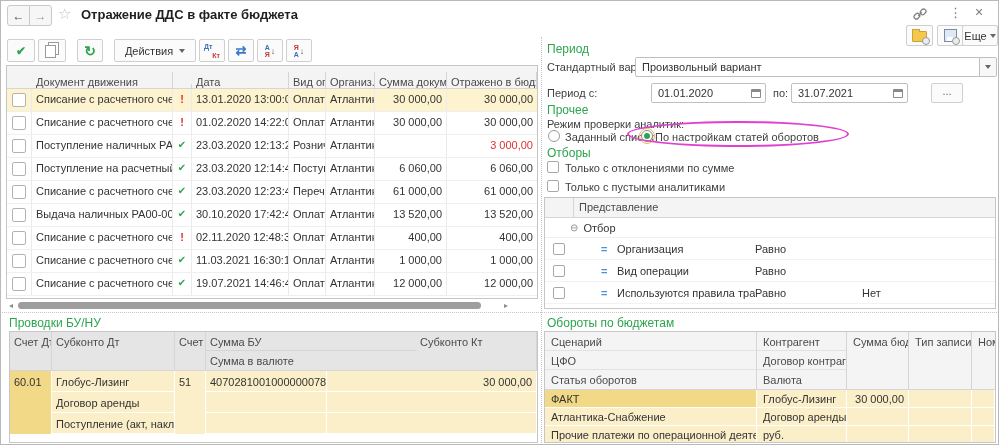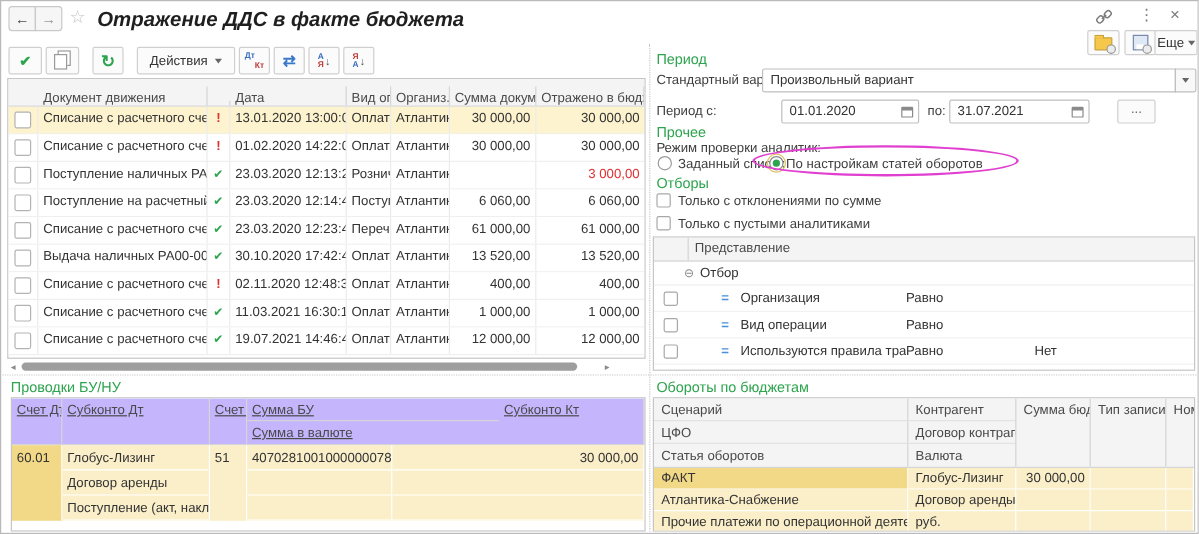--- a/index.html
+++ b/index.html
@@ -6,21 +6,21 @@
   .window{position:relative;width:999px;height:445px;background:#fff;border:1px solid #b9b9b9;
     box-sizing:border-box;font-family:"Liberation Sans",sans-serif;font-size:11px;color:#333;overflow:hidden;}
 
   
   .navpair{position:absolute;left:6px;top:4px;display:flex;}
   .navbtn{width:21px;height:19px;border:1px solid #c9c9c9;background:#f6f6f6;display:flex;align-items:center;
     justify-content:center;font-size:12px;color:#4a4a4a;cursor:default;}
   .navbtn.first{border-radius:3px 0 0 3px;}
   .navbtn.second{border-radius:0 3px 3px 0;margin-left:-1px;color:#9a9a9a;}
   .star{position:absolute;left:57px;top:4px;font-size:15px;color:#c4c4c4;}
-  .wtitle{position:absolute;left:80px;top:6px;font-size:17px;font-weight:bold;color:#1f1f1f;font-style:italic;}
+  .wtitle{position:absolute;left:80px;top:6px;font-size:13px;font-weight:bold;color:#1f1f1f;}
   .tb-ico{position:absolute;top:4px;color:#7a7a7a;font-size:13px;line-height:15px;}
   .ico-link{left:912px;top:6px;}
   .ico-dots{left:948px;}
   .ico-close{left:974px;font-size:14px;}
 
   
   .setbtn{position:absolute;top:24px;height:21px;border:1px solid #cfcfcf;border-radius:2px;background:#fbfbfb;
     display:flex;align-items:center;justify-content:center;box-sizing:border-box;}
   .btn-load{left:905px;width:27px;}
   .btn-save{left:936px;width:27px;}
@@ -108,21 +108,21 @@
   .fr-cb{width:28px;display:flex;justify-content:center;}
   .fcb{width:12px;height:12px;border:1px solid #a8a8a8;border-radius:2px;background:#fff;box-sizing:border-box;}
   .fr-ind{width:28px;}
   .fr-ico{width:16px;color:#4a90d9;font-weight:bold;}
   .fr-name{width:138px;overflow:hidden;white-space:nowrap;}
   .fr-cond{width:107px;}
   .fr-val{flex:1;}
 
   
   .ptable{position:absolute;left:8px;top:330px;width:529px;height:112px;border:1px solid #c6c6c6;box-sizing:border-box;background:#fff;overflow:hidden;}
-  .phead{display:flex;height:38px;background:#c4b5fd;border-bottom:1px solid #d5d5d5;color:#4a4a4a;text-decoration:underline;}
+  .phead{display:flex;height:38px;background:#e5e5e5;border-bottom:1px solid #d5d5d5;color:#4a4a4a;}
   .ph{box-sizing:border-box;padding:4px 4px 0 4px;border-right:1px solid #d5d5d5;overflow:hidden;white-space:nowrap;}
   .pc1{width:42px;} .pc2{width:123px;} .pc3{width:31px;} .pc4{width:121px;} .pc5{flex:1;border-right:none;}
   .ph-split{display:flex;flex-direction:column;padding:0;}
   .ph-split>div{height:19px;box-sizing:border-box;padding:4px 4px 0 4px;}
   .ph-split>div:first-child{border-bottom:1px solid #d5d5d5;}
   .pbody{display:flex;height:63px;}
   .pcell{box-sizing:border-box;background:#fbefca;border-right:1px solid rgba(255,255,255,.95);overflow:hidden;}
   .pcell.dark{background:#f2d988;}
   .pcell .line{height:21px;box-sizing:border-box;padding:5px 4px 0 4px;border-bottom:1px solid rgba(255,255,255,.95);
     overflow:hidden;white-space:nowrap;}

